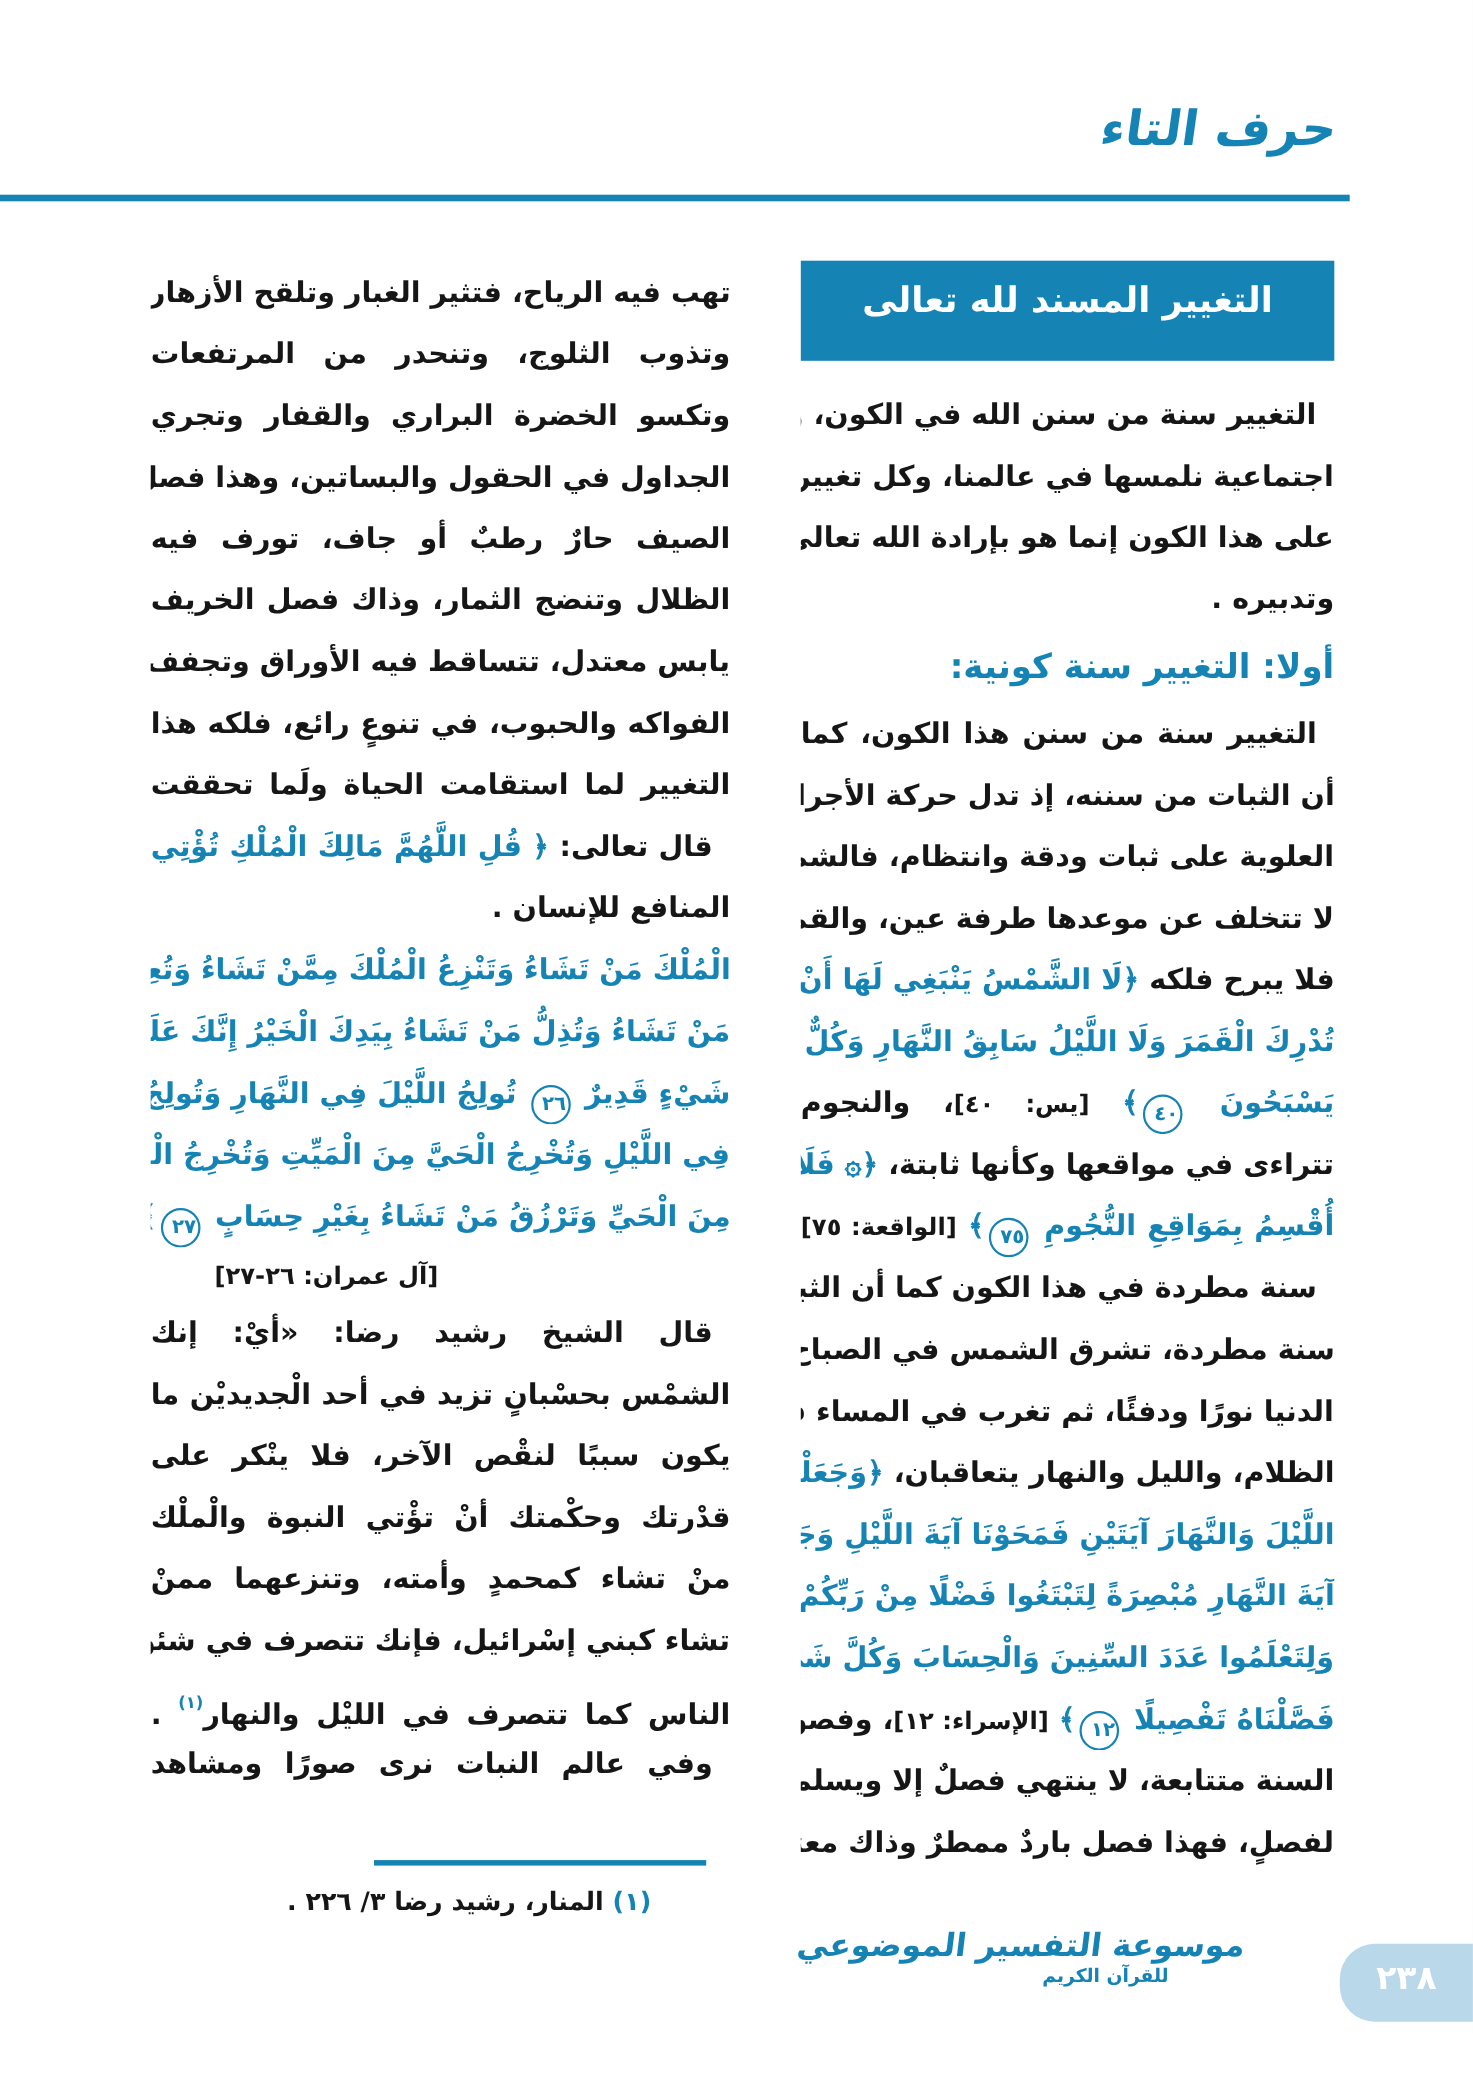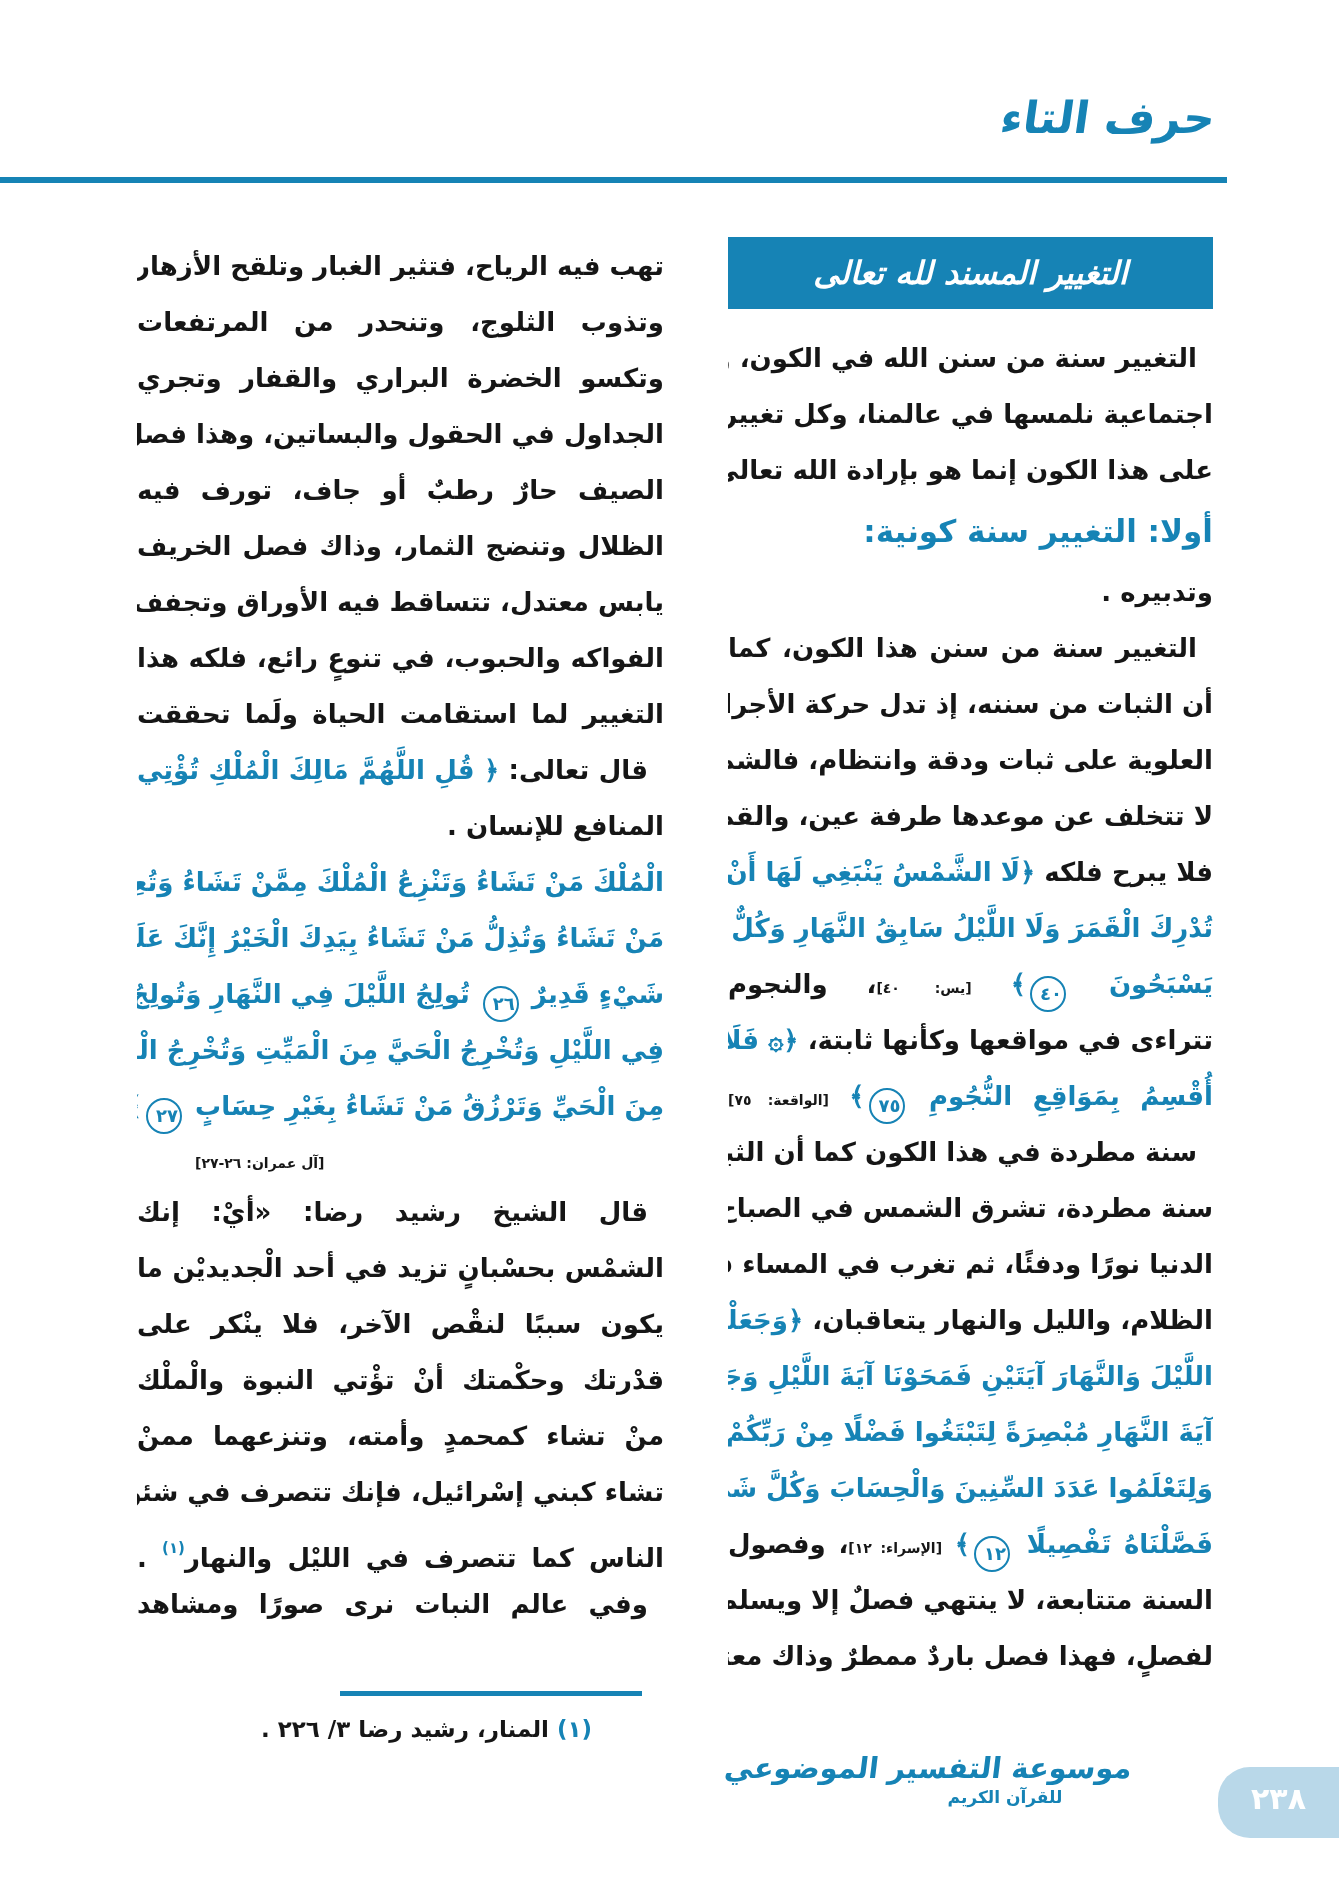--- a/index.html
+++ b/index.html
@@ -26,45 +26,45 @@
   }
   .header-rule{
     position:absolute;top:177px;left:0;
     width:1227px;height:6px;background:var(--accent);
   }
   
   .col{position:absolute;}
   .col-left {left:137px;top:238px;width:527px;}
   .col-right{left:728px;top:237px;width:485px;}
   .title-box{
-    height:72px;background:var(--accent);
+    height:91px;background:var(--accent);
     color:#ffffff;font-size:32px;font-weight:bold;
     text-align:center;line-height:72px;
     margin-bottom:21px;
-    white-space:nowrap;overflow:hidden;font-style:italic;
+    white-space:nowrap;overflow:hidden;
   }
   
   .ln{
     height:56px;line-height:56px;
     font-size:26px;font-weight:bold;color:var(--ink);
     text-align:justify;text-align-last:justify;
     text-justify:inter-word;
     white-space:nowrap;overflow:hidden;
   }
   .ln.s{text-align:right;text-align-last:right;}
   .ln.ind{padding-right:16px;}
   .ln.h{height:66px;line-height:66px;}
   .ln.e{
     text-align:right;text-align-last:left;
     padding-left:58px;height:50px;line-height:50px;
   }
   .sg-k{color:var(--ink);}
   .sg-q{color:var(--accent);}
   .sg-h{color:var(--accent);font-size:31px;}
-  .sg-ref{font-size:14px;color:var(--ink);}
+  .sg-ref{font-size:22px;color:var(--ink);}
   .sg-fn{color:var(--accent);font-size:15px;vertical-align:14px;}
   .sg-fnm{color:var(--accent);}
   .sg-v{
     display:inline-block;box-sizing:border-box;
     min-width:36px;height:36px;line-height:31px;
     border:2px solid var(--accent);border-radius:50%;
     color:var(--accent);font-size:18px;font-weight:bold;
     text-align:center;vertical-align:-7px;margin:0 4px;padding:0 2px;
   }
   
@@ -106,22 +106,22 @@
   <div class="header-rule"></div>
 
   <div class="col col-right">
     <div class="title-box">
       <span>التغيير المسند لله تعالى</span>
     </div>
     <div>
         <div class="ln j ind"><span class="sg-k">التغيير سنة من سنن الله في الكون، وسنة</span></div>
         <div class="ln j"><span class="sg-k">اجتماعية نلمسها في عالمنا، وكل تغيير يطرأ</span></div>
         <div class="ln j"><span class="sg-k">على هذا الكون إنما هو بإرادة الله تعالى</span></div>
+        <div class="ln s"><span class="sg-k">وتدبيره .</span></div>
         <div class="ln s h"><span class="sg-h">أولا: التغيير سنة كونية:</span></div>
-        <div class="ln s"><span class="sg-k">وتدبيره .</span></div>
         <div class="ln j ind"><span class="sg-k">التغيير سنة من سنن هذا الكون، كما</span></div>
         <div class="ln j"><span class="sg-k">أن الثبات من سننه، إذ تدل حركة الأجرام</span></div>
         <div class="ln j"><span class="sg-k">العلوية على ثبات ودقة وانتظام، فالشمس</span></div>
         <div class="ln j"><span class="sg-k">لا تتخلف عن موعدها طرفة عين، والقمر</span></div>
         <div class="ln j"><span class="sg-k">فلا يبرح فلكه </span><span class="sg-q">﴿لَا الشَّمْسُ يَنْبَغِي لَهَا أَنْ</span></div>
         <div class="ln j"><span class="sg-q">تُدْرِكَ الْقَمَرَ وَلَا اللَّيْلُ سَابِقُ النَّهَارِ وَكُلٌّ فِي فَلَكٍ</span></div>
         <div class="ln j"><span class="sg-q">يَسْبَحُونَ </span><span class="sg-v">٤٠</span><span class="sg-q">﴾ </span><span class="sg-ref">[يس: ٤٠]</span><span class="sg-k">، والنجوم</span></div>
         <div class="ln j"><span class="sg-k">تتراءى في مواقعها وكأنها ثابتة، </span><span class="sg-q">﴿۞ فَلَا</span></div>
         <div class="ln j"><span class="sg-q">أُقْسِمُ بِمَوَاقِعِ النُّجُومِ </span><span class="sg-v">٧٥</span><span class="sg-q">﴾ </span><span class="sg-ref">[الواقعة: ٧٥]</span></div>
         <div class="ln j ind"><span class="sg-k">سنة مطردة في هذا الكون كما أن الثبات</span></div>

